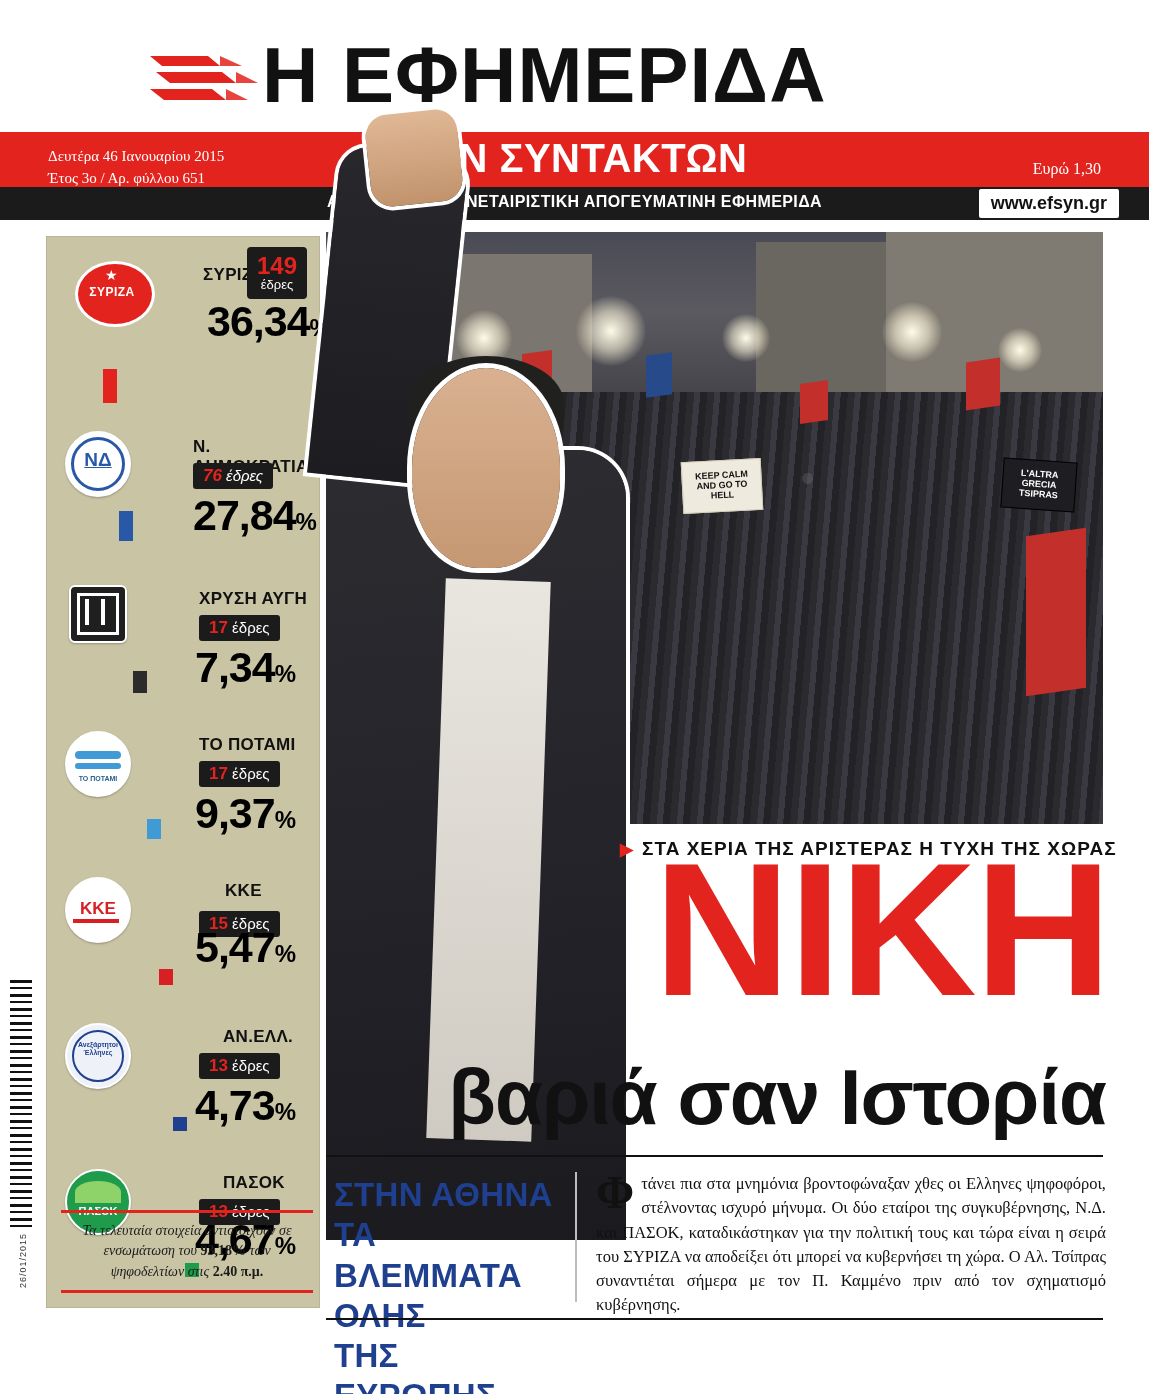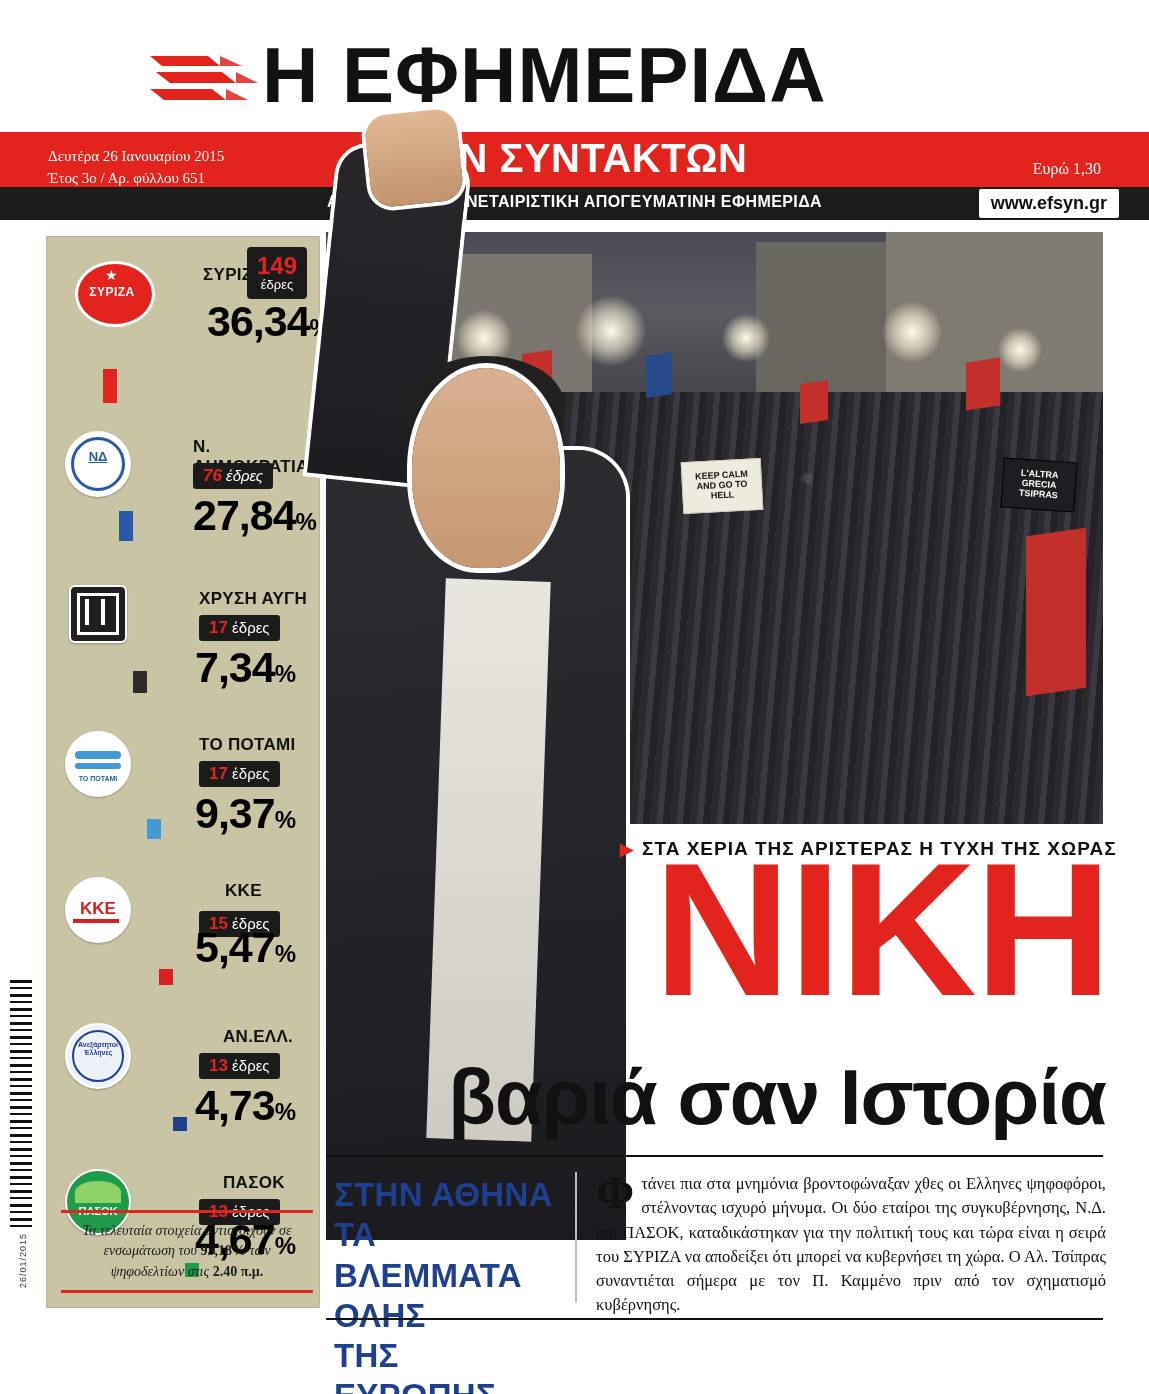--- a/index.html
+++ b/index.html
@@ -239,21 +239,21 @@
         </g>
       </svg>
     </div>
 
     <div class="paper-title">Η ΕΦΗΜΕΡΙΔΑ</div>
 
     <div class="red-band"></div>
     <div class="band-title">ΤΩΝ ΣΥΝΤΑΚΤΩΝ</div>
 
     <div class="dateblock">
-      <div>Δευτέρα 26 Ιανουαρίου 2015</div>
+      <div>Δευτέρα 46 Ιανουαρίου 2015</div>
       <div>Έτος 3ο / Αρ. φύλλου 651</div>
     </div>
     <div class="price">Ευρώ 1,30</div>
 
     <div class="dark-band"></div>
     <div class="dark-band-text">ΑΝΕΞΑΡΤΗΤΗ ΣΥΝΕΤΑΙΡΙΣΤΙΚΗ ΑΠΟΓΕΥΜΑΤΙΝΗ ΕΦΗΜΕΡΙΔΑ</div>
     <div class="site-url">www.efsyn.gr</div>
   </div>
 
   <div class="results">
@@ -284,21 +284,21 @@
         <span class="n">149</span>
         <span class="l">έδρες</span>
       </div>
       <div class="pct" style="left:160px;top:50px;"><span>36,34</span><span class="sym">%</span></div>
       <div style="position:absolute;left:56px;top:122px;width:14px;height:34px;background:#e3231e;"></div>
     </div>
 
     <div class="party" style="top:178px;height:150px;">
       <div class="badge-circle" style="top:16px;background:#ffffff;">
         <div style="position:absolute;inset:4px;border-radius:50%;border:3px solid #2a58a8;"></div>
-        <div style="position:absolute;left:0;top:16px;width:100%;text-align:center;color:#2a58a8;font-weight:bold;font-size:13px;text-decoration:underline;">ΝΔ</div>
+        <div style="position:absolute;left:0;top:16px;width:100%;text-align:center;color:#2a58a8;font-weight:bold;font-size:19px;text-decoration:underline;">ΝΔ</div>
       </div>
       <div class="party-name" style="left:146px;top:22px;">Ν. ΔΗΜΟΚΡΑΤΙΑ</div>
       <div class="seats-box" style="left:146px;top:48px;font-style:italic;">
         <span class="num">76</span> <span>έδρες</span>
       </div>
       <div class="pct" style="left:146px;top:76px;"><span>27,84</span><span class="sym">%</span></div>
       <div style="position:absolute;left:72px;top:96px;width:14px;height:30px;background:#2a58a8;"></div>
     </div>
 
     <div class="party" style="top:330px;height:146px;">

